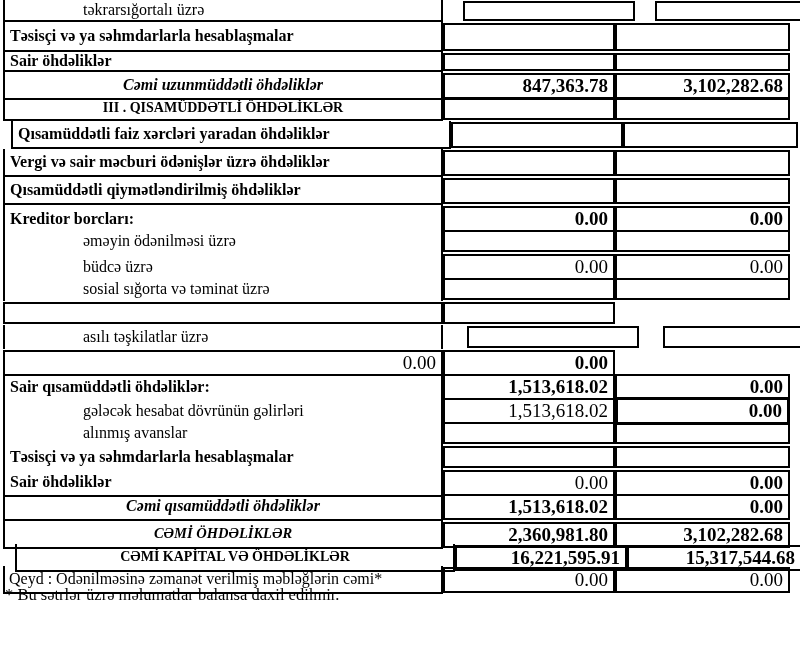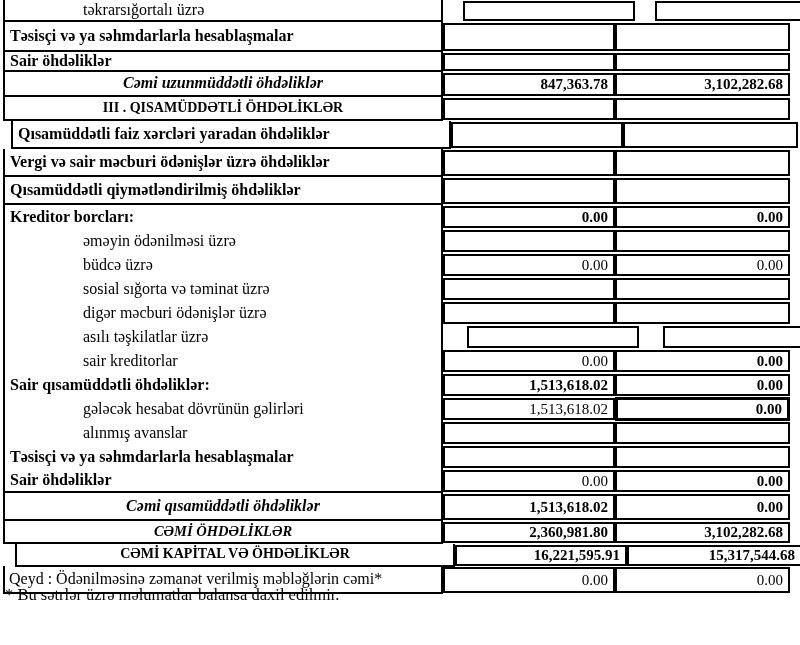--- a/index.html
+++ b/index.html
@@ -26,21 +26,21 @@
   .lbl.note{font-weight:normal;padding-left:4px;}
   .lbl.total-italic{font-weight:bold;font-style:italic;justify-content:center;}
   .lbl.section{font-weight:bold;font-size:14px;justify-content:center;}
   .lbl.grand-italic{font-weight:bold;font-style:italic;font-size:14.5px;justify-content:center;}
   .lbl.grand{font-weight:bold;font-size:14px;justify-content:center;}
   
   .vbox{
     border:2px solid #000;
     margin:1px 0;
     display:flex;align-items:center;justify-content:flex-end;
-    font-size:15px;padding-right:5px;
+    font-size:19px;padding-right:5px;
     box-sizing:border-box;
   }
   .vbox.bold{font-weight:bold;}
   .vbox.heavy{border-width:3px;margin:0;}
   .footnote{
     position:absolute;left:5px;top:585px;
     font-size:16.5px;
   }
 </style>
 </head>
@@ -102,31 +102,29 @@
         <div class="lbl sub">büdcə üzrə</div>
         <div class="vbox">0.00</div>
         <div class="vbox">0.00</div>
       </div>
       <div class="trow" style="height: 24px;">
         <div class="lbl sub">sosial sığorta və təminat üzrə</div>
         <div class="vbox"></div>
         <div class="vbox"></div>
       </div>
       <div class="trow" style="height: 24px;">
-        <div class="lbl sub">digər məcburi ödənişlər üzrə</div>
         <div class="vbox"></div>
         <div class="vbox"></div>
       </div>
       <div class="trow" style="height: 24px; gap: 24px;">
         <div class="lbl sub">asılı təşkilatlar üzrə</div>
         <div class="vbox"></div>
         <div class="vbox"></div>
       </div>
       <div class="trow" style="height: 24px;">
-        <div class="lbl sub">sair kreditorlar</div>
         <div class="vbox">0.00</div>
         <div class="vbox bold">0.00</div>
       </div>
       <div class="trow" style="height: 24px;">
         <div class="lbl item">Sair qısamüddətli öhdəliklər:</div>
         <div class="vbox bold">1,513,618.02</div>
         <div class="vbox bold">0.00</div>
       </div>
       <div class="trow" style="height: 24px;">
         <div class="lbl sub">gələcək hesabat dövrünün gəlirləri</div>

